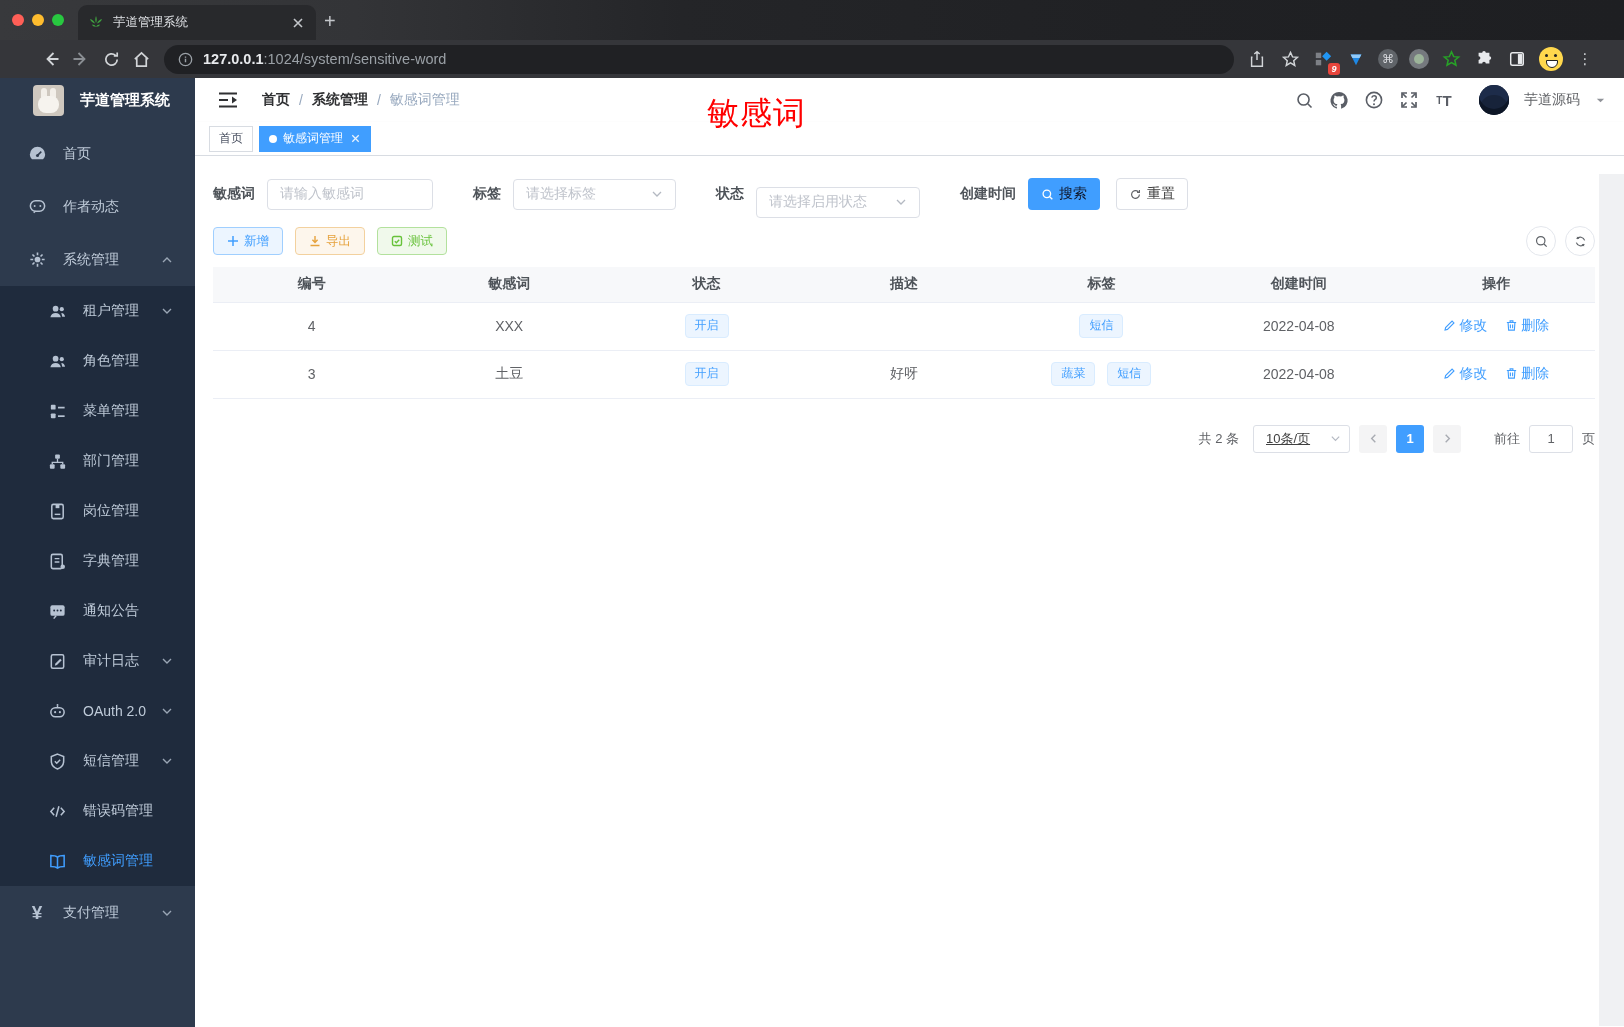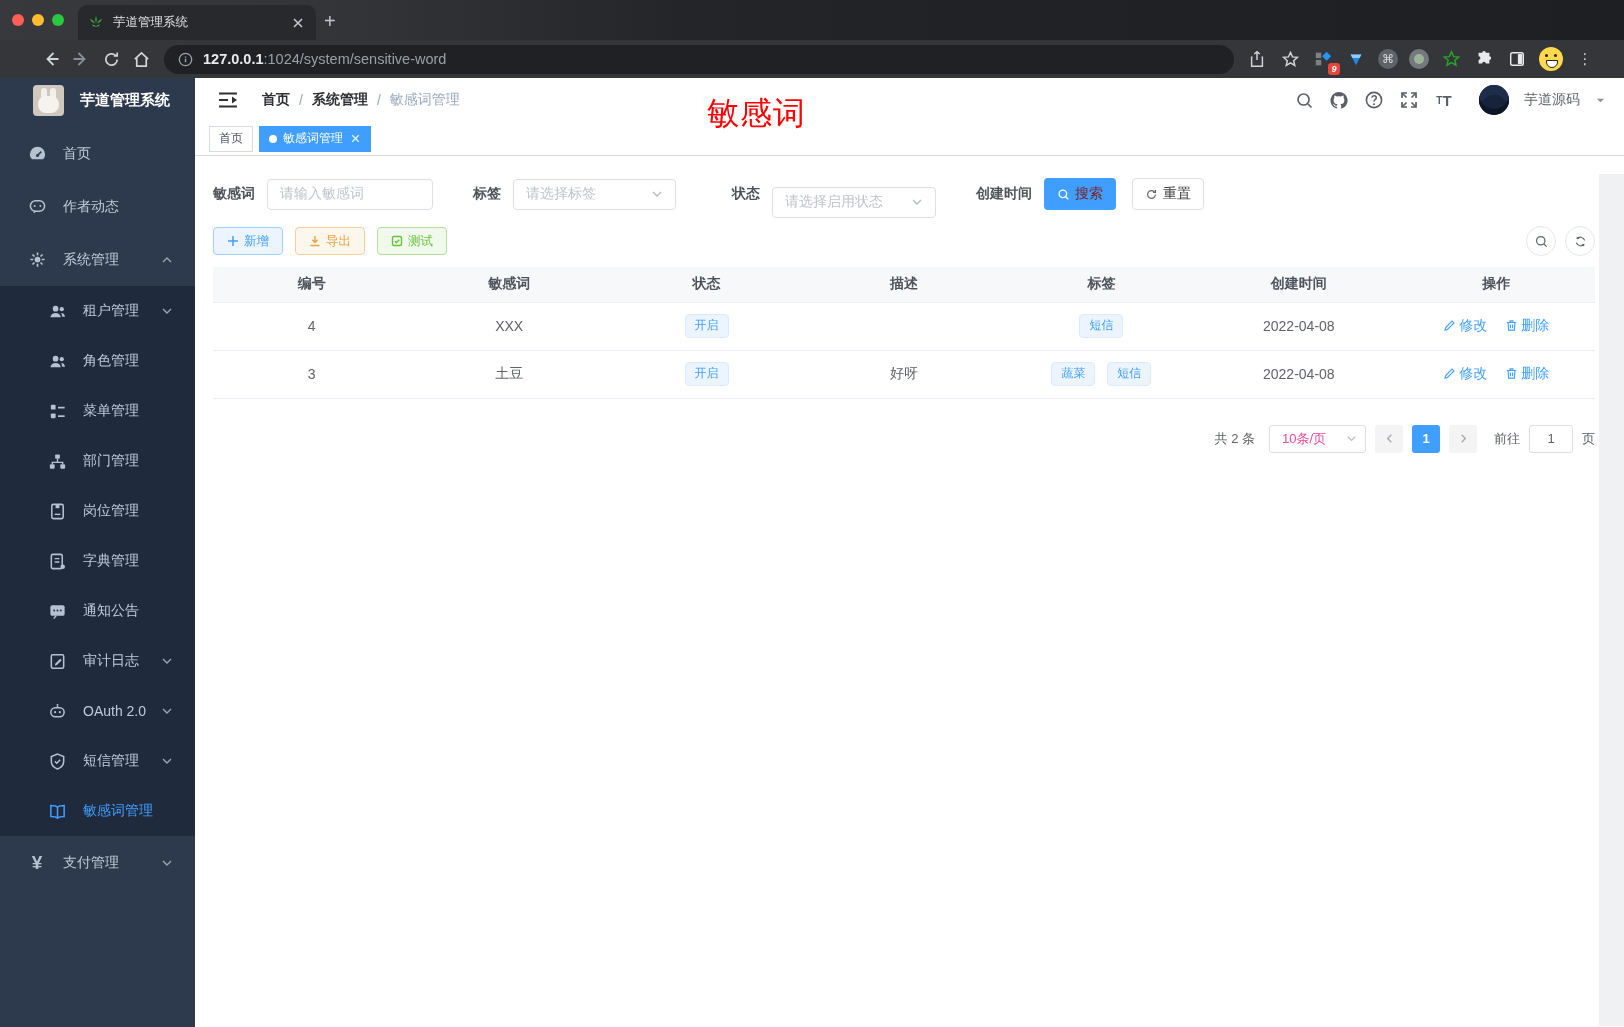--- a/index.html
+++ b/index.html
@@ -90,30 +90,30 @@
 
   .page { position:relative; height:870px; background:#fff; padding:22px 29px 0 18px; }
   .page-gutter { position:absolute; right:0; top:18px; width:25px; height:852px; background:#f0f1f3; }
 
   
   .filters { display:flex; align-items:center; gap:12px; height:32px; }
   .f-label { color:#4e5359; font-weight:600; margin-right:0; }
   .f-input { height:31px; border:1px solid #dcdfe6; border-radius:4px; background:#fff;
     display:flex; align-items:center; padding:0 12px; color:#bfc3cb; font-size:14px; }
   .w-kw { width:166px; margin-right:28px; }
-  .w-tag { width:163px; margin-right:44px; justify-content:space-between; }
+  .w-tag { width:163px; margin-right:28px; justify-content:space-between; }
   .w-status { width:164px; margin-right:28px; justify-content:space-between;margin-top:16px; }
   .w-date { width:228px; gap:9px; margin-right:12px; }
   .sel-caret { color:#b4b9c2; }
   .cal-ic { color:#b4b9c2; }
   .date-txt { color:#bfc3cb; }
   .date-sep { color:#9ba0a8; margin:0 6px; }
   .btn { height:32px; border-radius:4px; display:inline-flex; align-items:center; justify-content:center;
     gap:5px; font-size:14px; cursor:pointer; border:1px solid transparent; }
-  .btn-search { background:#409eff; color:#7f1d1d; width:72px; }
+  .btn-search { background:#409eff; color:#0f172a; width:72px; }
   .btn-reset { background:#fff; color:#404040; border-color:#dcdfe6; width:72px; margin-left:4px; }
 
   
   .tools { margin-top:17px; display:flex; align-items:center; height:28px; }
   .btn-sm { height:28px; padding:0 13px; font-size:12.5px; border-radius:4px; display:inline-flex;
     align-items:center; gap:5px; cursor:pointer; }
   .btn-add { background:#ecf5ff; border:1px solid #a0cfff; color:#409eff; margin-right:12px; }
   .btn-export { background:#fdf6ec; border:1px solid #f3d19e; color:#e6a23c; margin-right:12px; }
   .btn-test { background:#f0f9eb; border:1px solid #b3e19d; color:#67c23a; }
   .tool-right { margin-left:auto; display:flex; gap:9px; }
@@ -128,26 +128,26 @@
   .chip { display:inline-block; background:#ecf5ff; border:1px solid #d9ecff; color:#409eff;
     font-size:12px; padding:3px 9px; border-radius:4px; line-height:1.3; }
   .chip + .chip { margin-left:8px; }
   .op-link { color:#409eff; display:inline-flex; align-items:center; gap:3px; cursor:pointer; }
   .op-link + .op-link { margin-left:14px; }
 
   
   .pager { margin-top:26px; display:flex; align-items:center; justify-content:flex-end; gap:9px; color:#606266; font-size:13px; }
   .pg-total { margin-right:5px; }
   .pg-size { width:97px; height:28px; border:1px solid #dcdfe6; border-radius:3px; display:flex;
-    align-items:center; justify-content:space-between; padding:0 8px 0 12px; color:#ec4899; }
+    align-items:center; justify-content:space-between; padding:0 8px 0 12px; color:#404040;text-decoration:underline; }
   .pg-btn { width:28px; height:28px; border-radius:3px; background:#f4f4f5; color:#a8abb2;
     display:flex; align-items:center; justify-content:center; cursor:pointer; }
   .pg-cur { width:28px; height:28px; border-radius:3px; background:#409eff; color:#fff; font-weight:700;
     display:flex; align-items:center; justify-content:center; }
-  .pg-goto { margin-left:8px; }
+  .pg-goto { margin-left:24px; }
   .pg-input { width:44px; height:28px; border:1px solid #dcdfe6; border-radius:3px; text-align:center;
     color:#606266; font-size:13px; font-family:inherit; }
 
   .annotation { position:absolute; left:707px; top:14px; font-size:32px; font-weight:500;
     color:#ff0000; letter-spacing:1px; z-index:50; }
 </style>
 </head>
 <body>
 
 <div class="tabstrip">
@@ -423,20 +423,28 @@
                 <path d="M10 2.2l6.5 2.6v4.7c0 4.4-3.1 7.1-6.5 8.3-3.4-1.2-6.5-3.9-6.5-8.3V4.8z" stroke="currentColor" stroke-width="1.6" fill="none"></path>
                 <path d="M7.2 9.8l2 2 3.6-3.7" stroke="currentColor" stroke-width="1.6" fill="none"></path>
               </svg>
             </span>
           <span class="lab">短信管理</span>
           <span class="arrow">
               <svg width="12" height="12" viewBox="0 0 12 12">
                 <path d="M2 4l4 4 4-4" stroke="currentColor" stroke-width="1.4" fill="none"></path>
               </svg>
             </span>
+        </div>
+        <div class="mi">
+          <span class="ic">
+              <svg width="19" height="19" viewBox="0 0 20 20">
+                <path d="M6.5 6L3 10l3.5 4M13.5 6L17 10l-3.5 4M11.5 4.5l-3 11" stroke="currentColor" stroke-width="1.6" fill="none"></path>
+              </svg>
+            </span>
+          <span class="lab">错误码管理</span>
         </div>
         <div class="mi active">
           <span class="ic">
               <svg width="19" height="19" viewBox="0 0 20 20">
                 <path d="M10 5.5C8.6 4.3 6.6 3.8 3 3.8v11.4c3.6 0 5.6.5 7 1.7 1.4-1.2 3.4-1.7 7-1.7V3.8c-3.6 0-5.6.5-7 1.7zM10 5.5v11.4" stroke="currentColor" stroke-width="1.6" fill="none"></path>
               </svg>
             </span>
           <span class="lab">敏感词管理</span>
         </div>
       </div>

